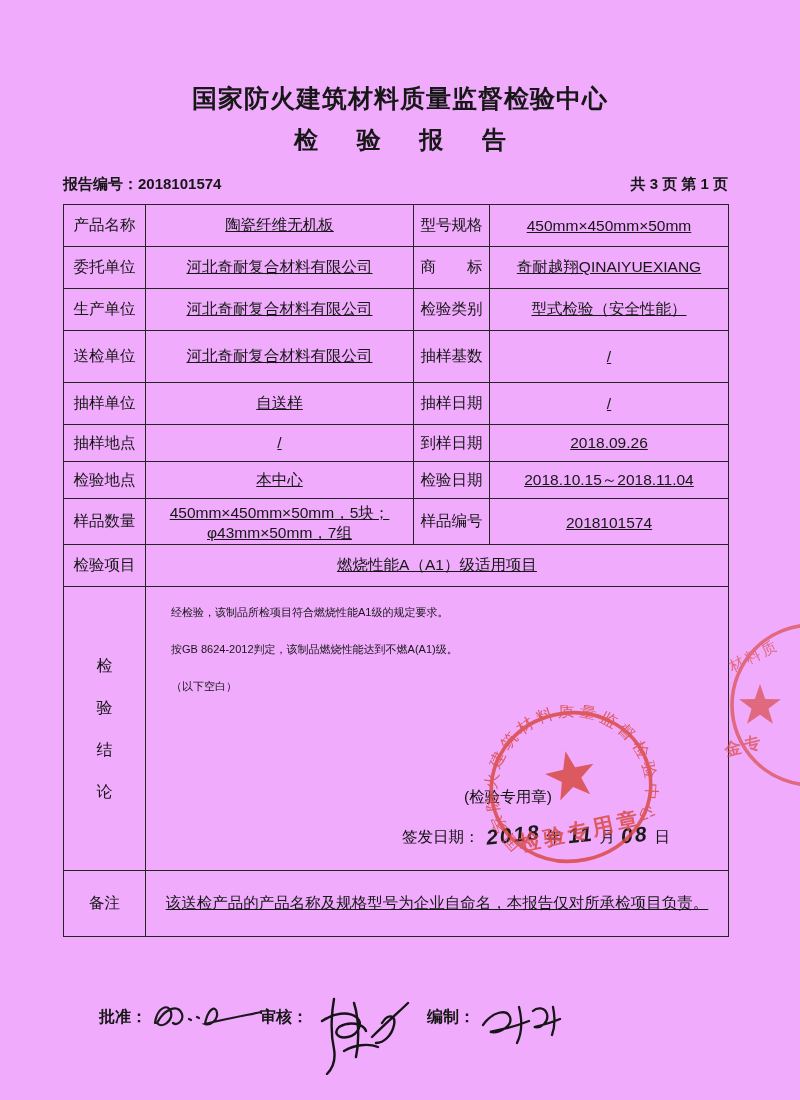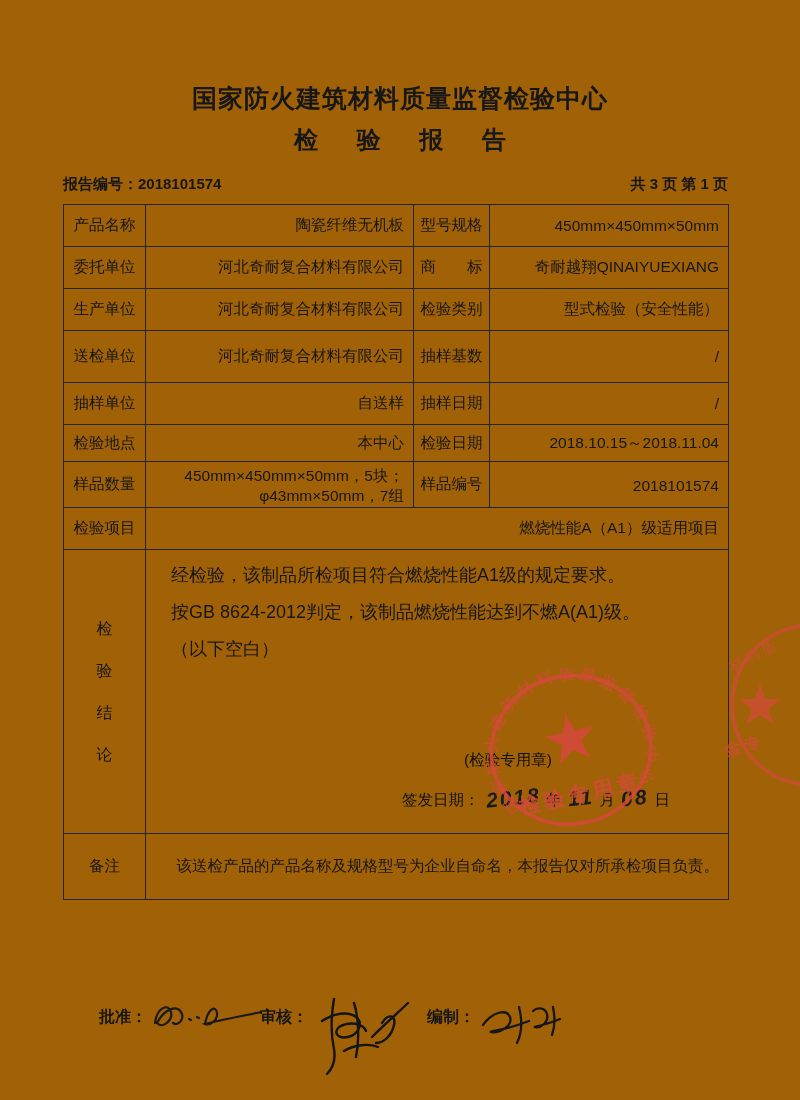--- a/index.html
+++ b/index.html
@@ -1,18 +1,18 @@
 <!DOCTYPE html>
 <html><head>
 <meta charset="utf-8">
 <style>
   html,body{margin:0;padding:0;background:#e8e8e6;}
   .page{
     position:relative;width:800px;height:1100px;margin:0 auto;
-    background:#a16207;overflow:hidden;color:#1c1c1c;
+    background:#f0abfc;overflow:hidden;color:#1c1c1c;
     font-family:"Liberation Sans","DejaVu Sans",sans-serif;
   }
   .title{
     position:absolute;left:0;top:82px;width:100%;text-align:center;
     font-size:25px;font-weight:bold;letter-spacing:1px;color:#171717;
   }
   .subtitle{
     position:absolute;left:0;top:124px;width:100%;text-align:center;
     font-size:24px;font-weight:bold;letter-spacing:16px;text-indent:16px;color:#171717;
   }
@@ -23,34 +23,34 @@
   }
   table.info{
     position:absolute;left:63px;top:204px;width:665px;
     border-collapse:collapse;table-layout:fixed;padding-left:24px;
   }
   table.info td{
     border:1.8px solid #242424;font-size:15.5px;color:#161616;
     overflow:hidden;
   }
   td.lab{text-align:center;padding:0 2px;}
-  td.val{text-align:right;padding:0 9px;}
+  td.val{text-align:center;padding:0 9px;text-decoration:underline;}
   tr.r0,tr.r1,tr.r2,tr.r4{height:42px;}
   tr.r3{height:52px;}
   tr.r5,tr.r6{height:37px;}
   tr.r7{height:46px;}
   tr.r7 td.val{line-height:20px;padding-top:2px;}
   tr.r8{height:58px;}
   tr.r9{height:42px;}
   tr.r10{height:284px;}
   tr.r11{height:66px;}
   .vlabel{white-space:pre-line;line-height:42px;font-size:16px;text-align:center;}
   .concl-cell{position:relative;vertical-align:top;}
   .concl-text{padding:14px 10px 0 24px;}
-  .concl-text p{margin:0 0 17px 0;line-height:20px;font-size:18px;}
+  .concl-text p{margin:0 0 17px 0;line-height:20px;font-size:11px;}
   .seal-note{position:absolute;left:318px;top:200px;font-size:15.5px;color:#111;}
   .sign-date{position:absolute;left:256px;top:236px;display:flex;align-items:baseline;font-size:15.5px;color:#111;}
   .hand{
     font-style:italic;font-weight:bold;font-size:21px;color:#1a1a1a;
     display:inline-block;transform:rotate(-6deg);letter-spacing:2px;padding:0 6px;
   }
   .stamp-main{position:absolute;left:337px;top:118px;pointer-events:none;opacity:.82;}
   .stamp-edge{position:absolute;left:702px;top:610px;pointer-events:none;opacity:.66;}
   .sig-row{position:absolute;left:12px;top:995px;width:800px;height:80px;font-size:16px;font-weight:bold;color:#161616;}
   .sig-group{position:absolute;display:flex;align-items:flex-start;}
@@ -106,20 +106,26 @@
       <td class="val">河北奇耐复合材料有限公司</td>
       <td class="lab">抽样基数</td>
       <td class="val">/</td>
     </tr>
     <tr class="r4">
       <td class="lab">抽样单位</td>
       <td class="val">自送样</td>
       <td class="lab">抽样日期</td>
       <td class="val">/</td>
     </tr>
+    <tr class="r5">
+      <td class="lab">抽样地点</td>
+      <td class="val">/</td>
+      <td class="lab">到样日期</td>
+      <td class="val">2018.09.26</td>
+    </tr>
     <tr class="r6">
       <td class="lab">检验地点</td>
       <td class="val">本中心</td>
       <td class="lab">检验日期</td>
       <td class="val">2018.10.15～2018.11.04</td>
     </tr>
     <tr class="r7">
       <td class="lab">样品数量</td>
       <td class="val">450mm×450mm×50mm，5块； φ43mm×50mm，7组</td>
       <td class="lab">样品编号</td>

